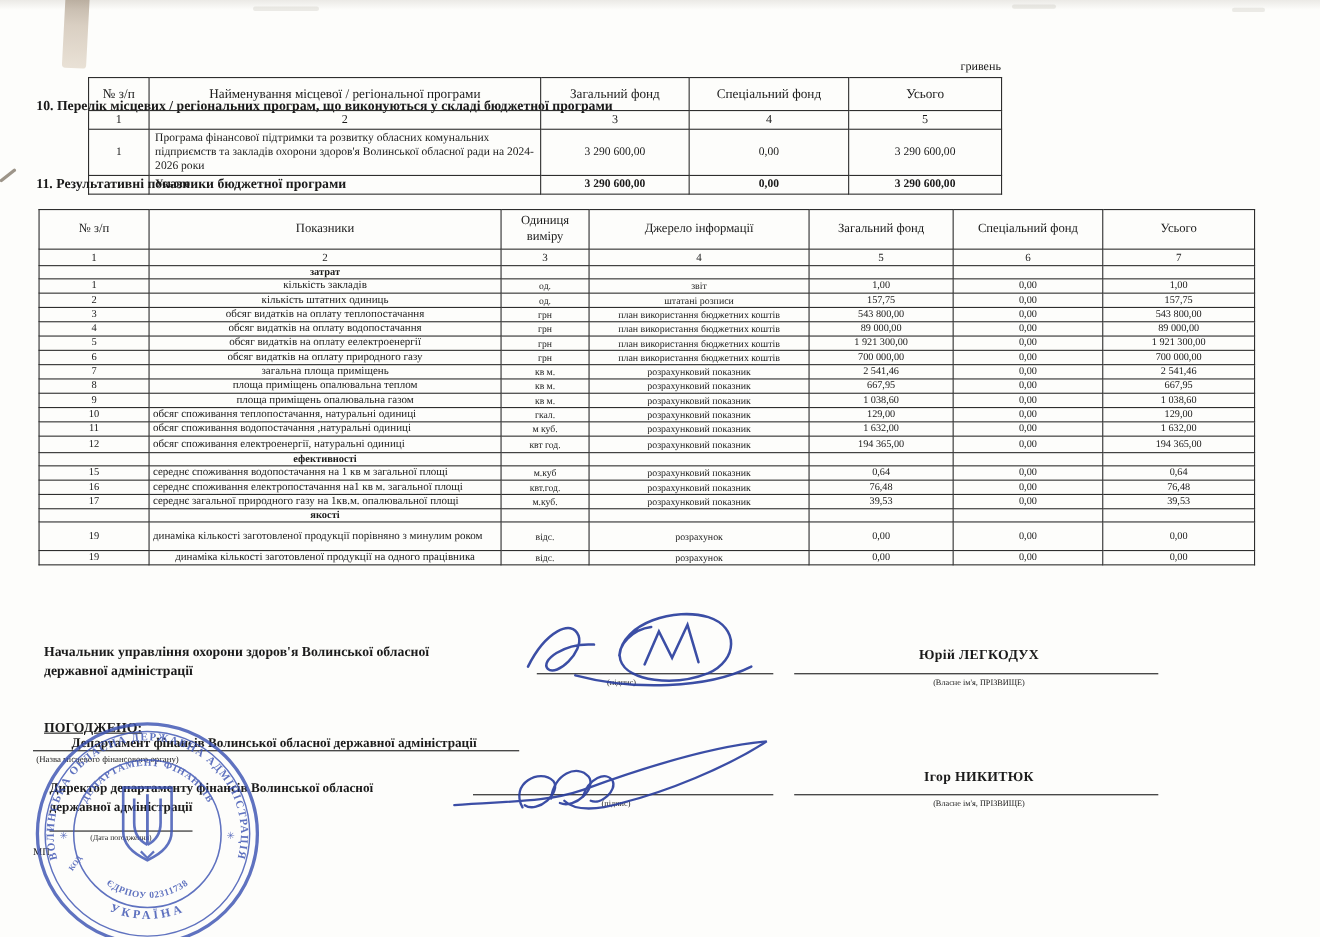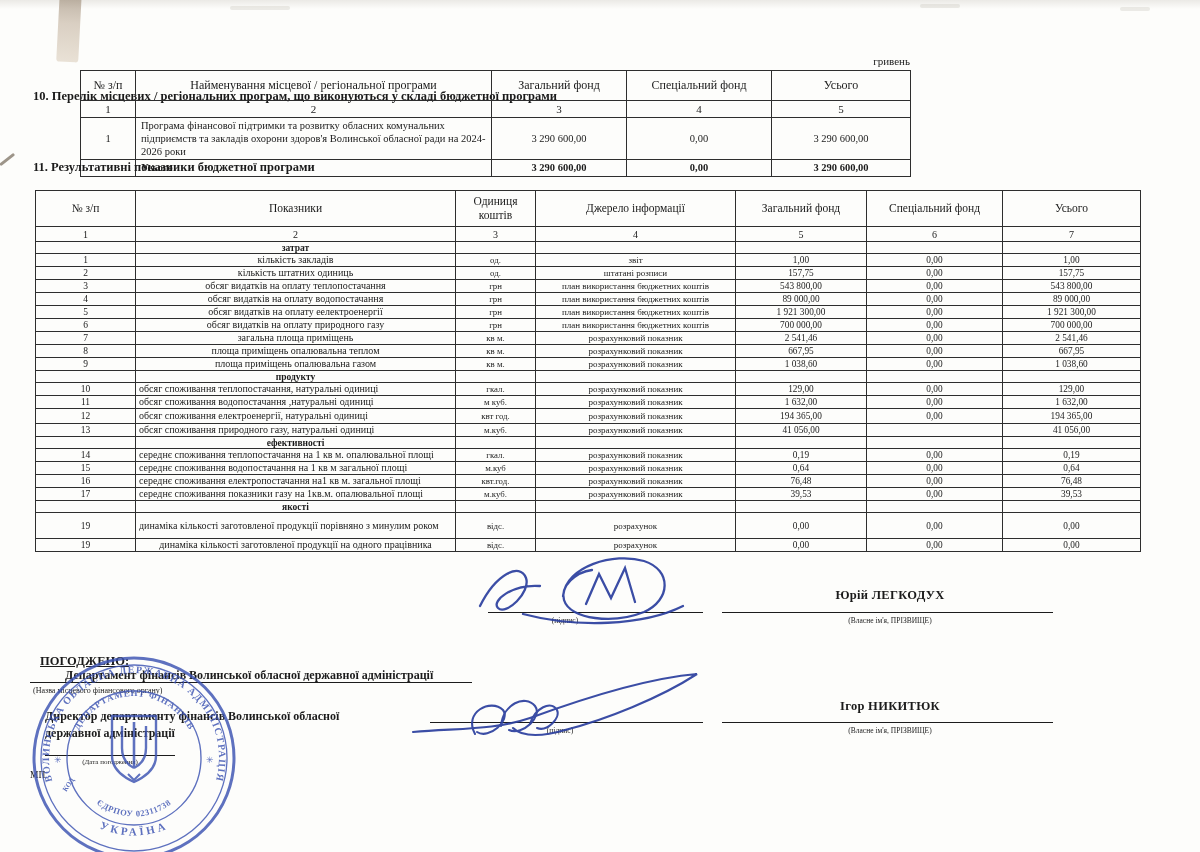--- a/index.html
+++ b/index.html
@@ -109,21 +109,21 @@
         <col style="width:80px">
         <col style="width:200px">
         <col style="width:131px">
         <col style="width:136px">
         <col style="width:138px">
       </colgroup>
     <tbody id="t11-body">
         <tr style="height: 36px;">
           <td class="h">№ з/п</td>
           <td class="h">Показники</td>
-          <td class="h">Одиниця коштів</td>
+          <td class="h">Одиниця виміру</td>
           <td class="h">Джерело інформації</td>
           <td class="h">Загальний фонд</td>
           <td class="h">Спеціальний фонд</td>
           <td class="h">Усього</td>
         </tr>
         <tr style="height: 15px;">
           <td class="n">1</td>
           <td class="n">2</td>
           <td class="n">3</td>
           <td class="n">4</td>
@@ -214,29 +214,20 @@
         </tr>
         <tr style="height: 13px;">
           <td class="num">9</td>
           <td class="ind" style="text-align: center;">площа приміщень опалювальна газом</td>
           <td class="unit">кв м.</td>
           <td class="src">розрахунковий показник</td>
           <td class="val">1 038,60</td>
           <td class="val">0,00</td>
           <td class="val">1 038,60</td>
         </tr>
-        <tr style="height: 12px;">
-          <td class=""></td>
-          <td class="grp">продукту</td>
-          <td class=""></td>
-          <td class=""></td>
-          <td class=""></td>
-          <td class=""></td>
-          <td class=""></td>
-        </tr>
         <tr style="height: 13px;">
           <td class="num">10</td>
           <td class="ind" style="text-align: left;">обсяг споживання теплопостачання, натуральні одиниці</td>
           <td class="unit">гкал.</td>
           <td class="src">розрахунковий показник</td>
           <td class="val">129,00</td>
           <td class="val">0,00</td>
           <td class="val">129,00</td>
         </tr>
         <tr style="height: 13px;">
@@ -250,46 +241,28 @@
         </tr>
         <tr style="height: 15px;">
           <td class="num">12</td>
           <td class="ind" style="text-align: left; margin-top: 48px;">обсяг споживання електроенергії, натуральні одиниці</td>
           <td class="unit">квт год.</td>
           <td class="src">розрахунковий показник</td>
           <td class="val">194 365,00</td>
           <td class="val">0,00</td>
           <td class="val">194 365,00</td>
         </tr>
-        <tr style="height: 13px;">
-          <td class="num">13</td>
-          <td class="ind" style="text-align: left;">обсяг споживання природного газу, натуральні одиниці</td>
-          <td class="unit">м.куб.</td>
-          <td class="src">розрахунковий показник</td>
-          <td class="val">41 056,00</td>
-          <td class="val"></td>
-          <td class="val">41 056,00</td>
-        </tr>
         <tr style="height: 12px;">
           <td class=""></td>
           <td class="grp">ефективності</td>
           <td class=""></td>
           <td class=""></td>
           <td class=""></td>
           <td class=""></td>
           <td class=""></td>
-        </tr>
-        <tr style="height: 13px;">
-          <td class="num">14</td>
-          <td class="ind" style="text-align: left;">середнє споживання теплопостачання на 1 кв м. опалювальної площі</td>
-          <td class="unit">гкал.</td>
-          <td class="src">розрахунковий показник</td>
-          <td class="val">0,19</td>
-          <td class="val">0,00</td>
-          <td class="val">0,19</td>
         </tr>
         <tr style="height: 13px;">
           <td class="num">15</td>
           <td class="ind" style="text-align: left;">середнє споживання водопостачання  на 1 кв м  загальної площі</td>
           <td class="unit">м.куб</td>
           <td class="src">розрахунковий показник</td>
           <td class="val">0,64</td>
           <td class="val">0,00</td>
           <td class="val">0,64</td>
         </tr>
@@ -297,21 +270,21 @@
           <td class="num">16</td>
           <td class="ind" style="text-align: left;">середнє споживання електропостачання на1 кв м. загальної площі</td>
           <td class="unit">квт.год.</td>
           <td class="src">розрахунковий показник</td>
           <td class="val">76,48</td>
           <td class="val">0,00</td>
           <td class="val">76,48</td>
         </tr>
         <tr style="height: 13px;">
           <td class="num">17</td>
-          <td class="ind" style="text-align: left;">середнє споживання показники газу на 1кв.м. опалювальної площі</td>
+          <td class="ind" style="text-align: left;">середнє загальної природного газу на 1кв.м. опалювальної площі</td>
           <td class="unit">м.куб.</td>
           <td class="src">розрахунковий показник</td>
           <td class="val">39,53</td>
           <td class="val">0,00</td>
           <td class="val">39,53</td>
         </tr>
         <tr style="height: 12px;">
           <td class=""></td>
           <td class="grp">якості</td>
           <td class=""></td>
@@ -334,20 +307,21 @@
           <td class="ind" style="text-align: center;">динаміка кількості заготовленої продукції на одного працівника</td>
           <td class="unit">відс.</td>
           <td class="src">розрахунок</td>
           <td class="val">0,00</td>
           <td class="val">0,00</td>
           <td class="val">0,00</td>
         </tr>
       </tbody>
   </table>
 
+  <div class="sig-text" style="left:40px;top:583px;width:400px;">Начальник управління охорони здоров'я Волинської обласної державної адміністрації</div>
 
   <div class="sline" style="left:488px;top:612px;width:215px;"></div>
   <div class="under-note tiny" style="left:505px;top:616px;width:120px;">(підпис)</div>
 
   <div class="person-name" style="left:760px;top:588px;width:260px;">Юрій ЛЕГКОДУХ</div>
   <div class="sline" style="left:722px;top:612px;width:331px;"></div>
   <div class="under-note tiny" style="left:790px;top:616px;width:200px;">(Власне ім'я, ПРІЗВИЩЕ)</div>
 
   <div class="sig-text" style="left:40px;top:652px;text-decoration:underline;">ПОГОДЖЕНО:</div>
   <div class="sline" style="left:30px;top:682px;width:442px;"></div>

